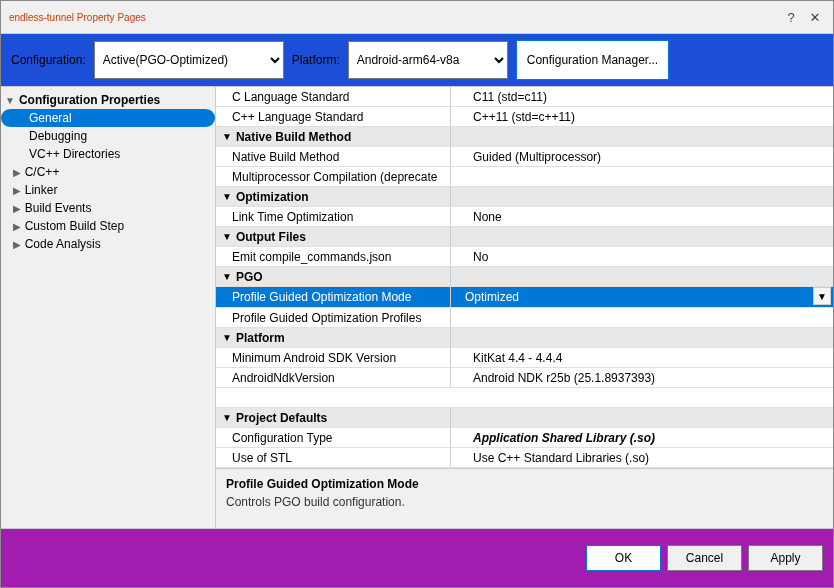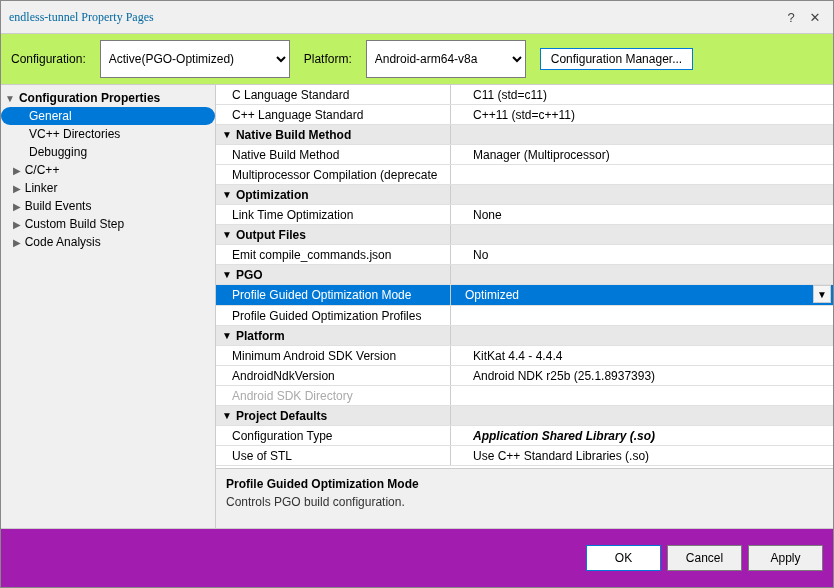--- a/index.html
+++ b/index.html
@@ -18,23 +18,22 @@
     .title-bar {
       background: #f0f0f0;
       padding: 6px 8px;
       display: flex;
       align-items: center;
       justify-content: space-between;
       border-bottom: 1px solid #ccc;
     }
 
     .title-bar-title {
-      font-size: 12px;
-      color: #0369a1;
-      font-family: Liberation Serif, serif;
+      font-size: 10px;
+      color: #c2410c;
     }
 
     .title-bar-buttons {
       display: flex;
       gap: 4px;
     }
 
     .title-bar-btn {
       width: 20px;
       height: 20px;
@@ -45,43 +44,43 @@
       display: flex;
       align-items: center;
       justify-content: center;
       color: #444;
     }
 
     .toolbar {
       padding: 6px 10px;
       display: flex;
       align-items: center;
-      gap: 14px;
+      gap: 8px;
       border-bottom: 1px solid #ccc;
-      background: #bef264;
+      background: #1d4ed8;
     }
 
     .toolbar label {
       font-size: 12px;
       color: #000;
     }
 
     .toolbar select {
       height: 38px;
       font-size: 12px;
       border: 1px solid #7a7a7a;
       background: #fff;
       padding: 0 4px;
     }
 
     .config-select { width: 190px; }
     .platform-select { width: 160px; }
 
     .config-manager-btn {
-      height: 22px;
+      height: 40px;
       padding: 0 10px;
       font-size: 12px;
       border: 1px solid #0078d7;
       background: #fff;
       color: #000;
       cursor: pointer;
     }
 
     .main-content {
       display: flex;
@@ -293,22 +292,22 @@
   </div>
 
   <div class="main-content">
 
     <div class="left-panel">
       <div class="tree-section-header">
         <span class="tree-chevron">▼</span>
         <span>Configuration Properties</span>
       </div>
       <div class="tree-item selected">General</div>
+      <div class="tree-item">Debugging</div>
       <div class="tree-item">VC++ Directories</div>
-      <div class="tree-item">Debugging</div>
       <div class="tree-group">
         <span class="tree-chevron">▶</span>
         C/C++
       </div>
       <div class="tree-group">
         <span class="tree-chevron">▶</span>
         Linker
       </div>
       <div class="tree-group">
         <span class="tree-chevron">▶</span>
@@ -338,21 +337,21 @@
 
         <div class="prop-row section-header">
           <div class="prop-name section-name">
             <span class="section-arrow">▼</span>
             Native Build Method
           </div>
           <div class="prop-value"></div>
         </div>
         <div class="prop-row">
           <div class="prop-name">Native Build Method</div>
-          <div class="prop-value">Manager (Multiprocessor)</div>
+          <div class="prop-value">Guided (Multiprocessor)</div>
         </div>
         <div class="prop-row">
           <div class="prop-name">Multiprocessor Compilation (deprecate</div>
           <div class="prop-value"></div>
         </div>
 
         <div class="prop-row section-header">
           <div class="prop-name section-name">
             <span class="section-arrow">▼</span>
             Optimization
@@ -404,21 +403,20 @@
         </div>
         <div class="prop-row">
           <div class="prop-name">Minimum Android SDK Version</div>
           <div class="prop-value">KitKat 4.4 - 4.4.4</div>
         </div>
         <div class="prop-row">
           <div class="prop-name">AndroidNdkVersion</div>
           <div class="prop-value">Android NDK r25b (25.1.8937393)</div>
         </div>
         <div class="prop-row greyed">
-          <div class="prop-name">Android SDK Directory</div>
         </div>
 
         <div class="prop-row section-header">
           <div class="prop-name section-name">
             <span class="section-arrow">▼</span>
             Project Defaults
           </div>
           <div class="prop-value"></div>
         </div>
         <div class="prop-row">

